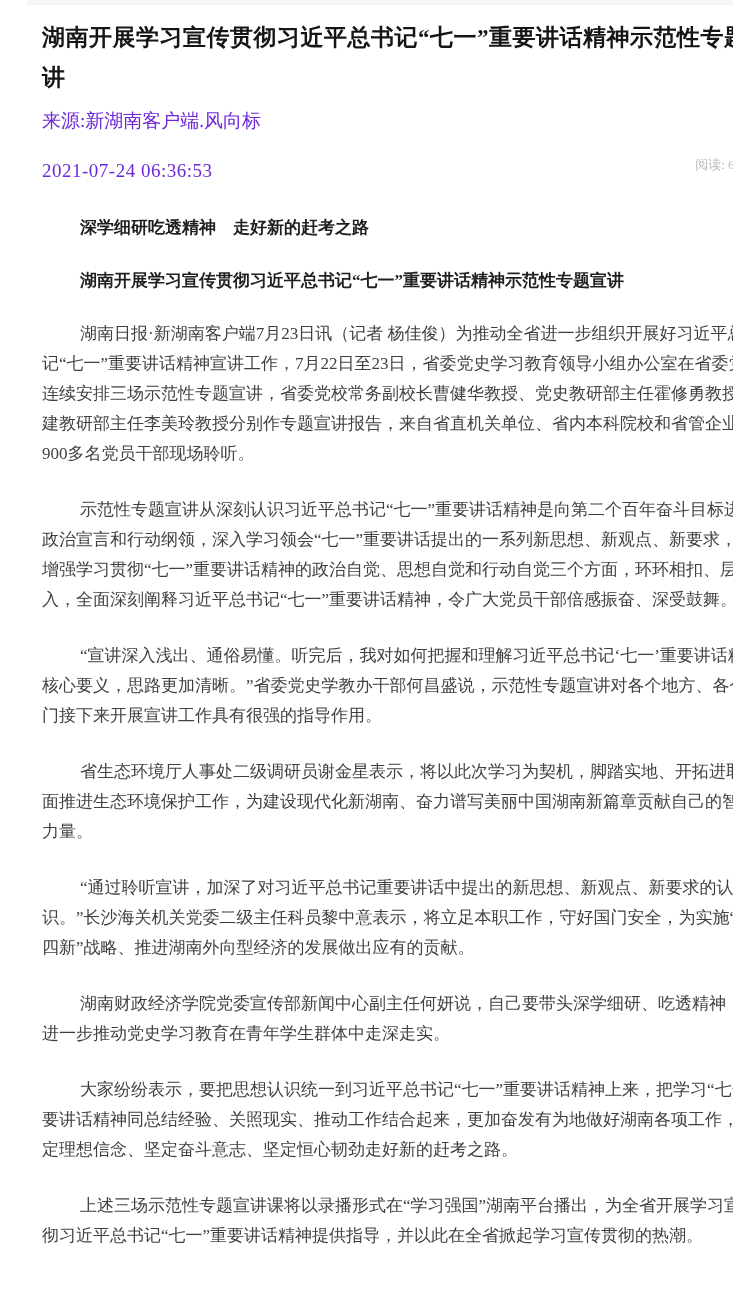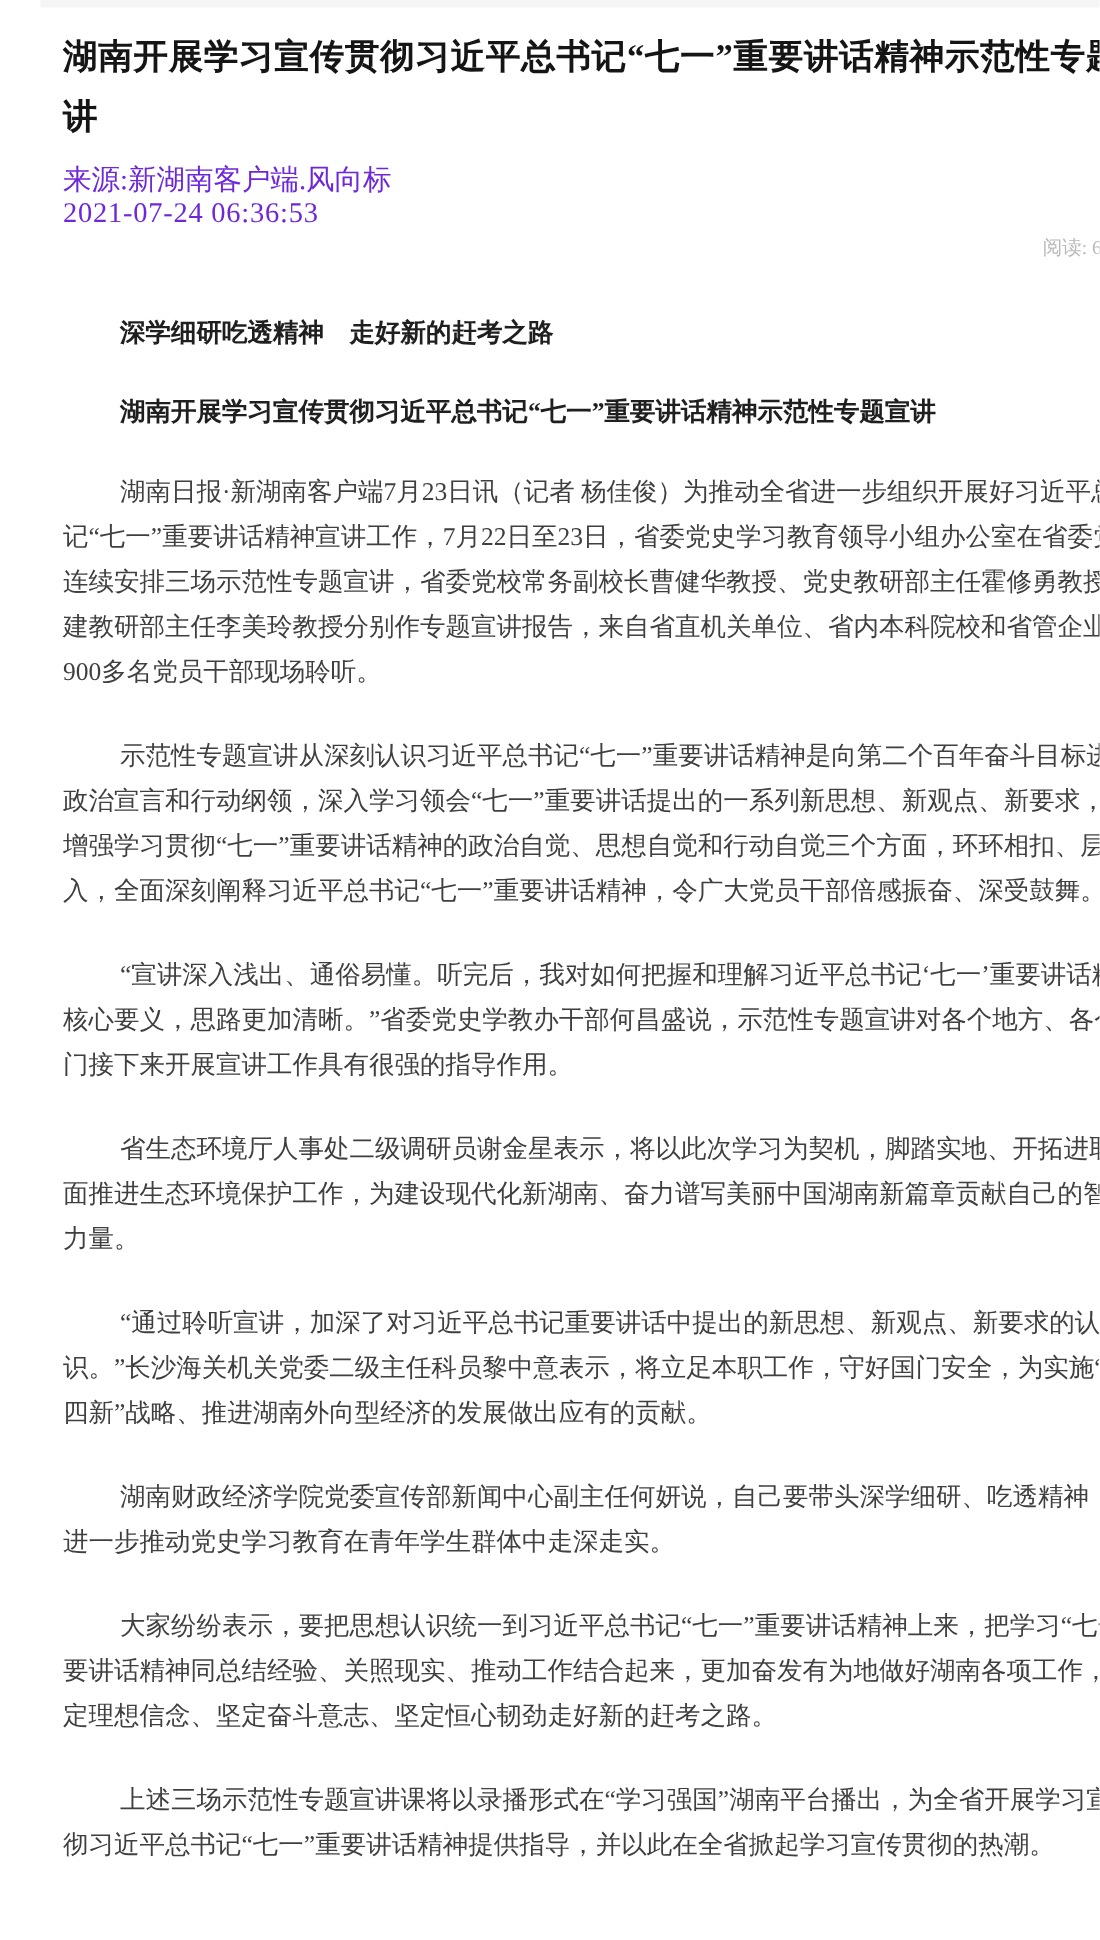--- a/index.html
+++ b/index.html
@@ -47,20 +47,21 @@
     align-items: flex-start;
     padding-right: 25px;
   }
   .meta-left {
     font-size: 19px;
     color: #6d28d9;
     line-height: 22px;
   }
   .meta-date {
     letter-spacing: 0.5px;
+    margin-top: 28px;
   }
   .read-count {
     font-size: 13px;
     color: #b9b9b9;
     line-height: 22px;
     white-space: nowrap;
     margin-top: 44px;
   }
   .article-body {
     margin-top: 31px;

